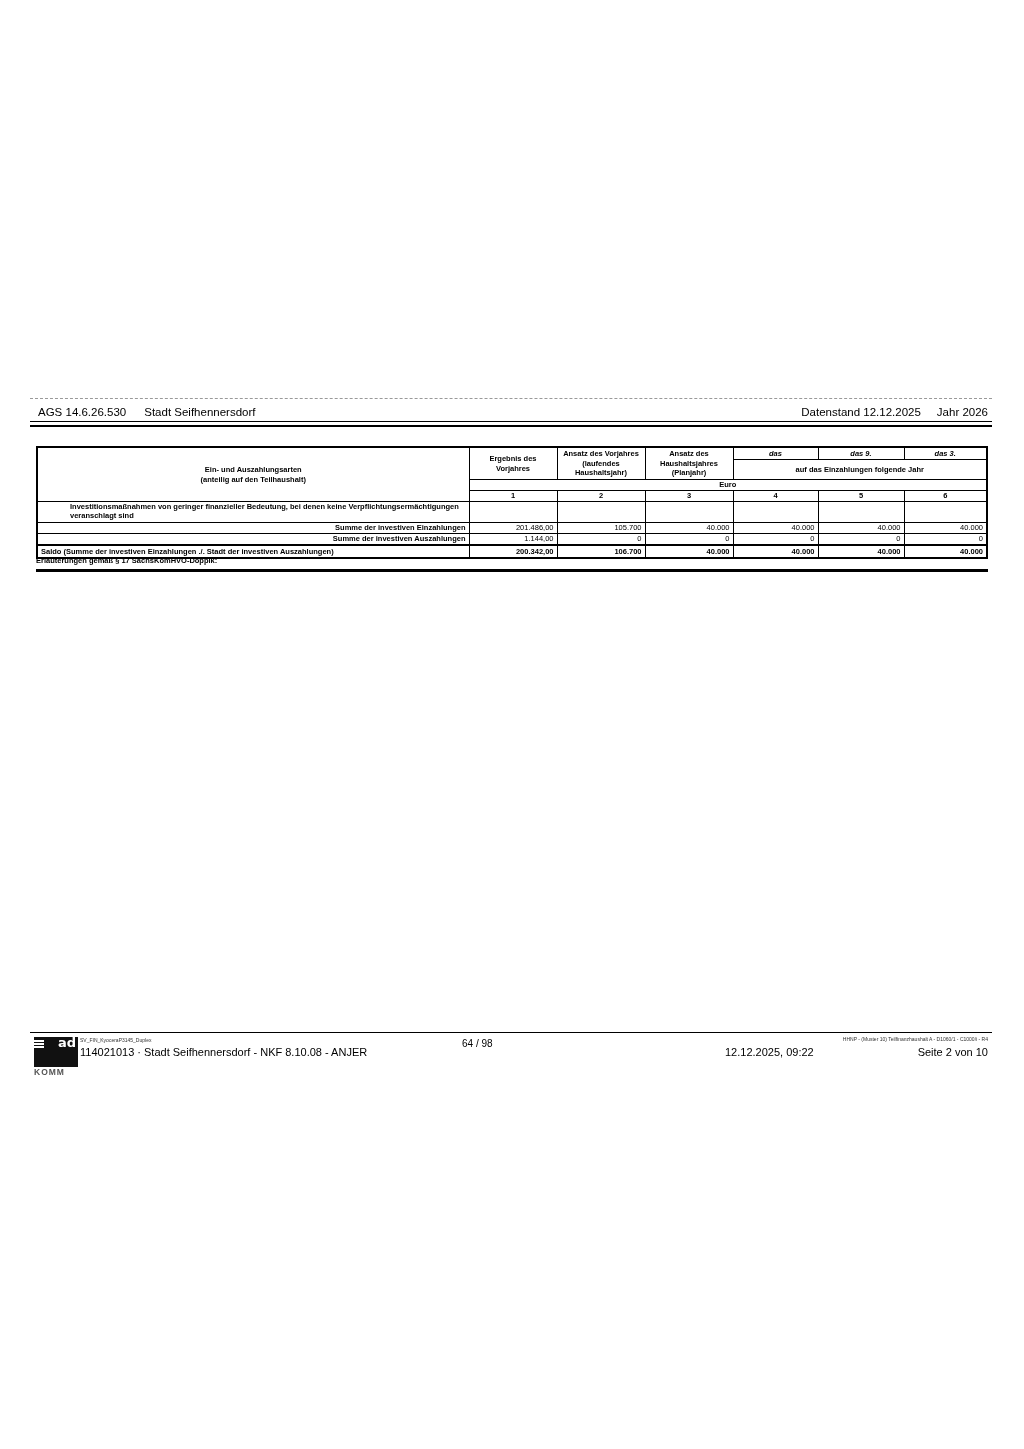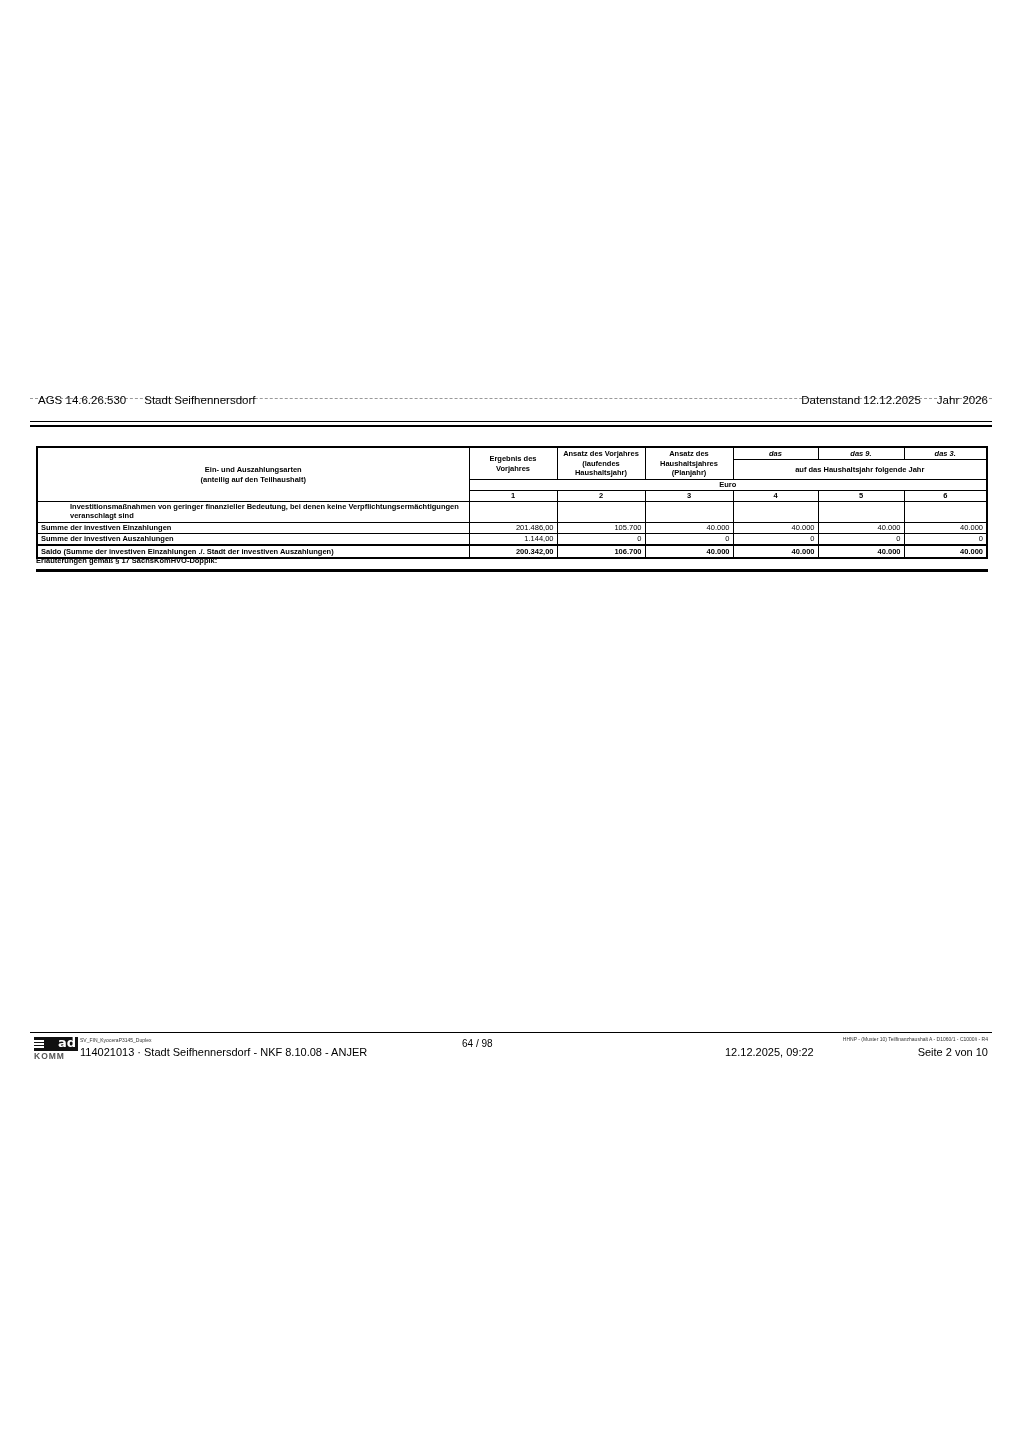--- a/index.html
+++ b/index.html
@@ -10,21 +10,21 @@
     font-family:"Liberation Sans", sans-serif;
     color:#000;
     overflow:hidden;
   }
   
   .dashed-rule{
     position:absolute;left:30px;top:398px;width:962px;height:0;
     border-top:1px dashed #999;
   }
   .hdr-row{
-    position:absolute;left:30px;top:391px;width:962px;height:20px;
+    position:absolute;left:30px;top:403px;width:962px;height:20px;
     font-size:11.5px;
   }
   .hdr-left{position:absolute;left:8px;top:3px;white-space:nowrap;}
   .hdr-left .gap{display:inline-block;width:18px;}
   .hdr-right{position:absolute;right:4px;top:3px;white-space:nowrap;}
   .hdr-right .gap{display:inline-block;width:16px;}
   .double-rule{
     position:absolute;left:30px;top:421px;width:962px;height:3px;
     border-top:1px solid #000;border-bottom:2px solid #000;
   }
@@ -44,38 +44,38 @@
   table.fin{border:2px solid #000;}
   td.lblhead{text-align:center;font-weight:bold;white-space:pre-line;}
   td.colhead{text-align:center;font-weight:bold;white-space:pre-line;}
   td.dashead{text-align:center;font-weight:bold;height:11px;font-style:italic;}
   td.following{text-align:center;font-weight:bold;height:19px;}
   td.euro{text-align:center;font-weight:bold;height:10px;border-bottom:1px solid #000;}
   td.colnum{text-align:center;font-weight:bold;height:10px;border-bottom:2px solid #000;}
   td.rowlabel{text-align:left;font-weight:bold;}
   td.val{text-align:right;padding-right:7px;}
   tr.r0 td{height:20px;vertical-align:top;padding-left:32px;}
-  tr.r1 td,tr.r2 td{height:10px;}
+  tr.r1 td,tr.r2 td{height:10px;text-align:right;}
   tr.r3 td{height:11px;border-top:2px solid #000;font-weight:bold;}
   
   .erl{
     position:absolute;left:36px;top:556px;width:952px;
     font-size:7.5px;font-weight:bold;
     padding-bottom:4px;border-bottom:3px solid #000;
   }
   
   .foot-rule{
     position:absolute;left:30px;top:1032px;width:962px;height:0;
     border-top:1px solid #000;
   }
   .logo{
     position:absolute;left:34px;top:1037px;width:44px;height:21px;
   }
   .logo-top{
-    width:44px;height:14px;background:#111;color:#fff;
+    width:44px;height:30px;background:#111;color:#fff;
     font-weight:bold;font-size:13px;line-height:12px;text-align:right;
     padding-right:2px;box-sizing:border-box;
     font-family:"DejaVu Sans", sans-serif;letter-spacing:0;
     position:relative;
   }
   .logo-top::before{
     content:"";position:absolute;left:0;top:2px;width:10px;height:9px;
     background:repeating-linear-gradient(#111 0 1px,#fff 1px 3px);
   }
   .logo-bottom{
@@ -144,21 +144,21 @@
 (laufendes
 Haushaltsjahr)</td>
         <td class="colhead" rowspan="2">Ansatz des
 Haushaltsjahres
 (Planjahr)</td>
         <td class="dashead">das</td>
         <td class="dashead">das 9.</td>
         <td class="dashead">das 3.</td>
       </tr>
       <tr>
-        <td class="following" colspan="3">auf das Haushaltsjahr folgende Jahr</td>
+        <td class="following" colspan="3">auf das Einzahlungen folgende Jahr</td>
       </tr>
       <tr>
         <td class="euro" colspan="6">Euro</td>
       </tr>
       <tr>
         <td class="colnum">1</td>
         <td class="colnum">2</td>
         <td class="colnum">3</td>
         <td class="colnum">4</td>
         <td class="colnum">5</td>

